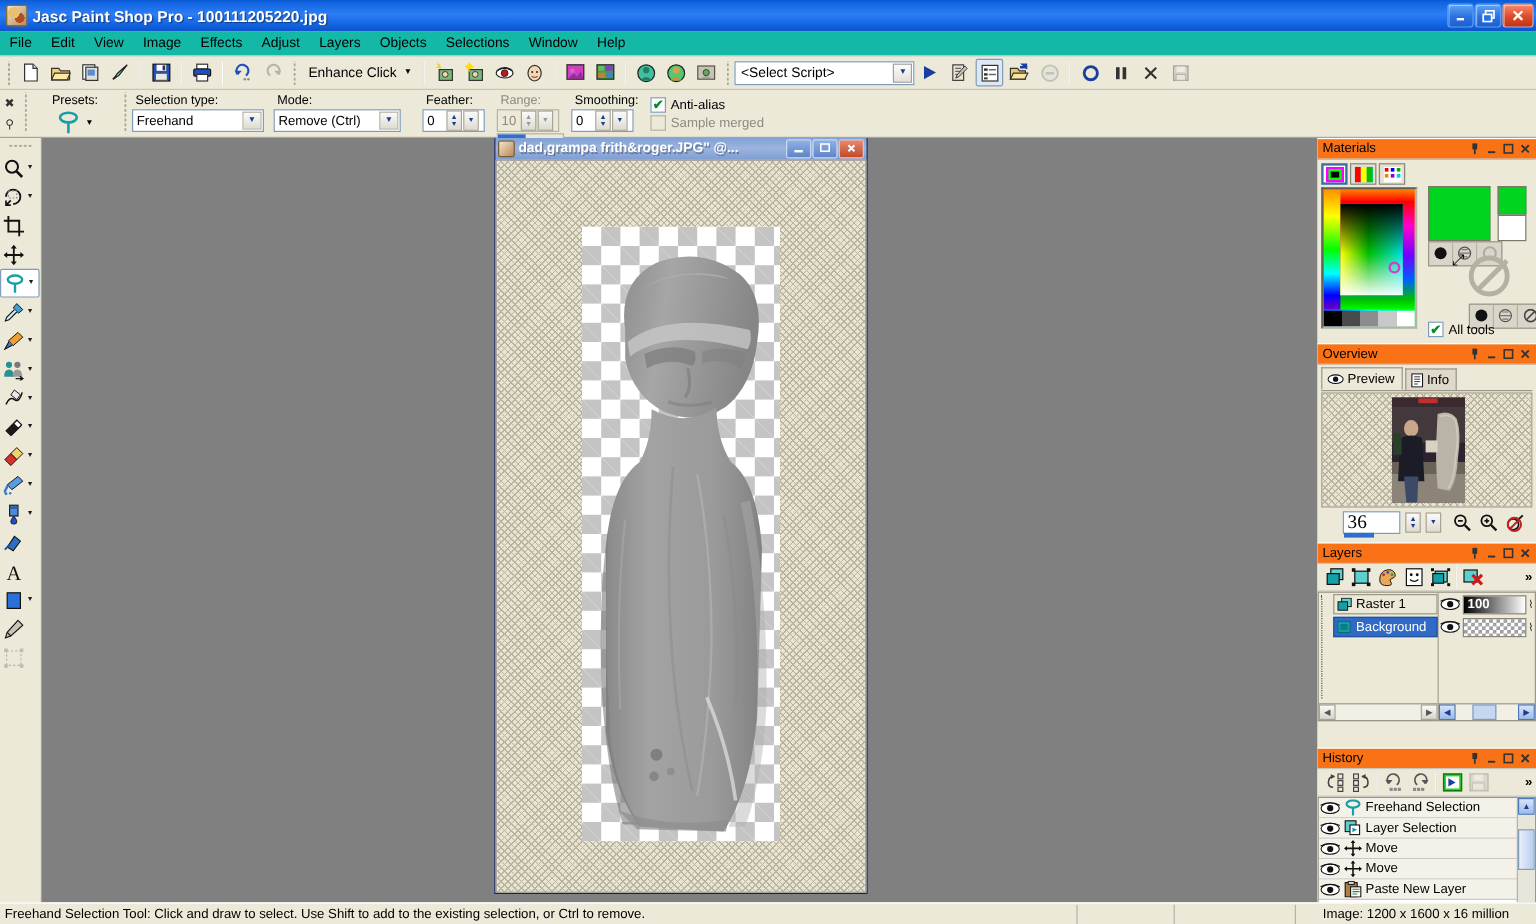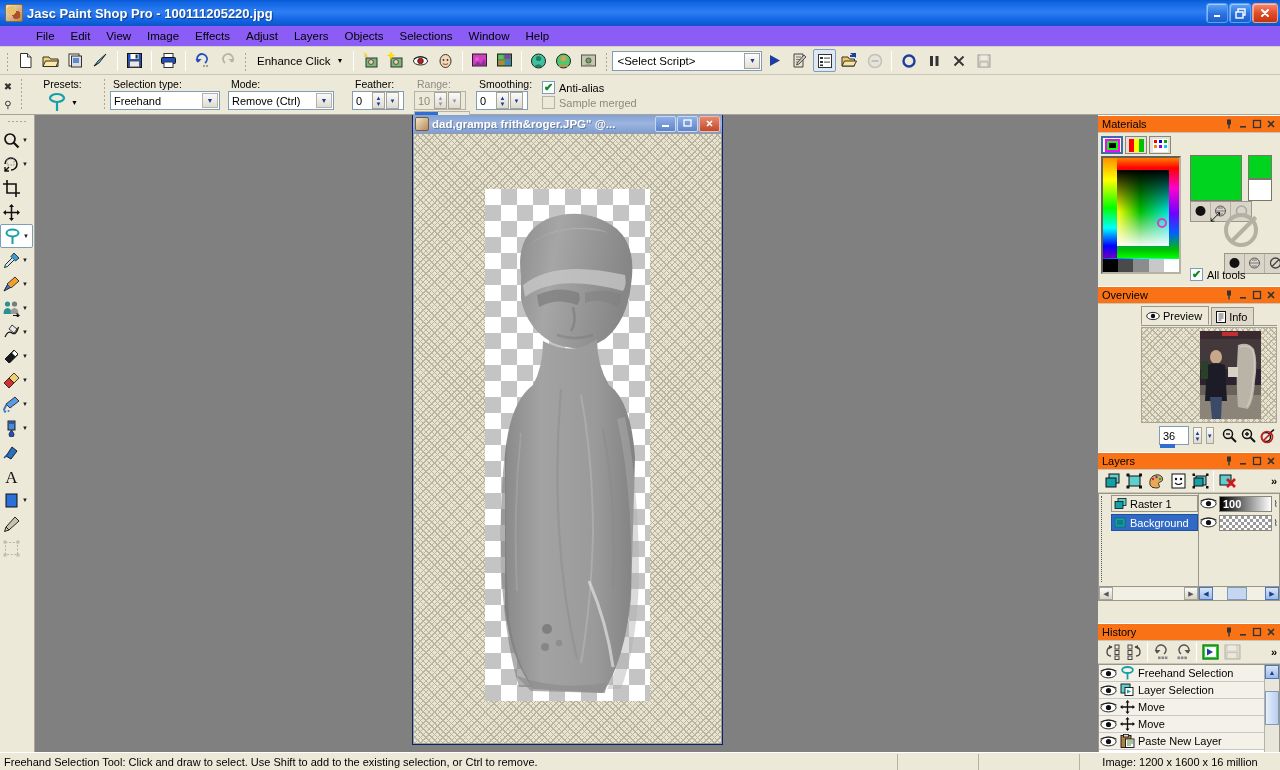--- a/index.html
+++ b/index.html
@@ -44,23 +44,22 @@
   }
   .winbtn.close {
     background: linear-gradient(to bottom, #f88a6e, #e04a26 55%, #c23512);
     border-color: #f0a088; width: 26px;
   }
   .winbtn svg { display: block; }
 
   
   #menubar {
     position: absolute; left: 0; top: 26px; width: 1280px; height: 21px;
-    background: #8b5cf6; display: flex; align-items: center;
+    background: #14b8a6; display: flex; align-items: center;
     border-bottom: 1px solid #d4d0c8;
-    padding-left: 28px;
   }
   #menubar .mi {
     padding: 3px 8px; color: #000; font-size: 11.5px; white-space: nowrap;
   }
 
   
   #toolbar1 {
     position: absolute; left: 0; top: 47px; width: 1280px; height: 28px;
     background: #ece9d8; display: flex; align-items: center;
     border-bottom: 1px solid #c8c4b8; padding-left: 2px;
@@ -294,41 +293,41 @@
     position: absolute; left: 126px; top: 80px; width: 34px; height: 34px;
     border: 4px solid #b4b0a2; border-radius: 50%;
   }
   .mat-nullbig::after {
     content: ''; position: absolute; left: -3px; top: 11px; width: 36px; height: 4px;
     background: #b4b0a2; transform: rotate(-45deg);
   }
   .alltools { position: absolute; left: 92px; bottom: 5px; display: flex; align-items: center; font-size: 11px; }
 
   
-  #overview-body { height: 148px; position: relative; padding: 3px; margin-left: 40px; }
+  #overview-body { height: 148px; position: relative; padding: 3px; }
   .ov-tabs { display: flex; height: 19px; align-items: flex-end; border-bottom: 1px solid #9a9688; }
   .ov-tab {
     height: 18px; padding: 0 6px 0 4px; display: flex; align-items: center;
     font-size: 11px; border: 1px solid #9a9688; border-bottom: none;
     background: #ded9ca; margin-right: 2px; gap: 3px;
   }
   .ov-tab.sel { background: #ece9d8; height: 19px; border-bottom: 1px solid #ece9d8; }
   .ov-thumbarea {
     height: 96px; margin-top: 1px; position: relative;
     background-color: #e8e4cf;
     background-image:
       repeating-linear-gradient(45deg, #b8b4a0 0 1px, transparent 1px 4px),
       repeating-linear-gradient(-45deg, #b8b4a0 0 1px, transparent 1px 4px);
     border: 1px solid #a8a496;
   }
   .ov-thumb { position: absolute; left: 58px; top: 3px; width: 61px; height: 88px; overflow: hidden; }
   .ov-zoomrow { display: flex; align-items: center; margin-top: 3px; gap: 4px; padding-left: 18px; }
   .ov-zoomfield {
     width: 48px; height: 19px; background: #fff; border: 1px solid #7f9db9;
-    font-size: 11px; padding-left: 3px; display: flex; align-items: center; position: relative;
+    font-size: 16px; padding-left: 3px; display: flex; align-items: center; position: relative; font-family: Liberation Serif, serif;
   }
   .ov-zoomfield .zbar { position: absolute; left: 0; bottom: -4px; height: 4px; width: 55%; background: #2f6fd0; }
 
   
   #layers-body { height: 153px; position: relative; }
   .pal-toolbar {
     height: 23px; display: flex; align-items: center; padding-left: 3px;
     border-bottom: 1px solid #c9c5b8; background: #ece9d8;
   }
   .pal-toolbar .pb {

